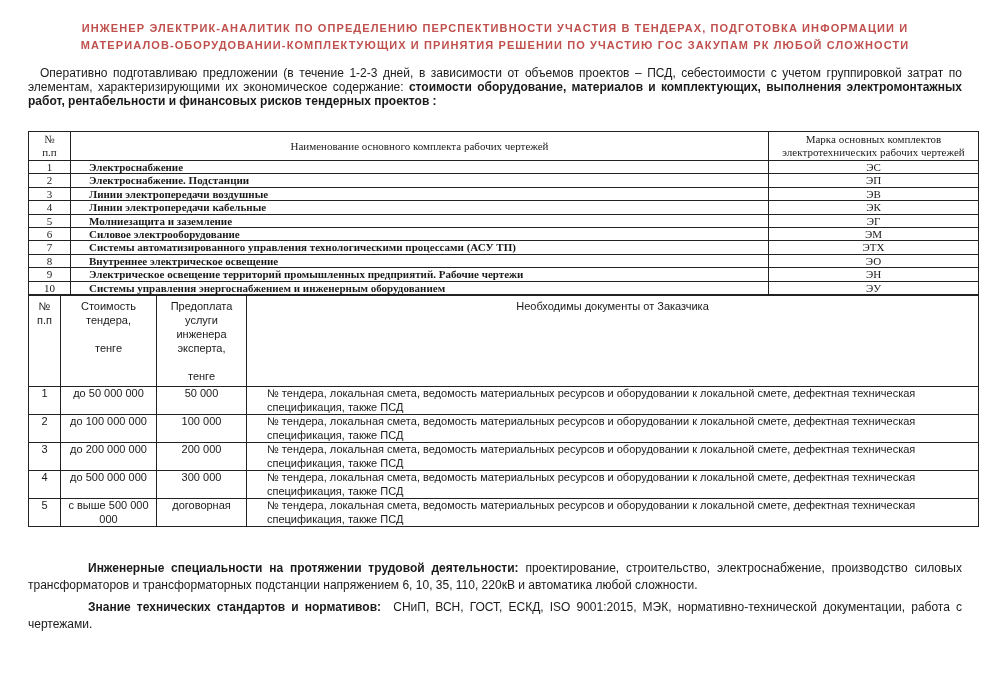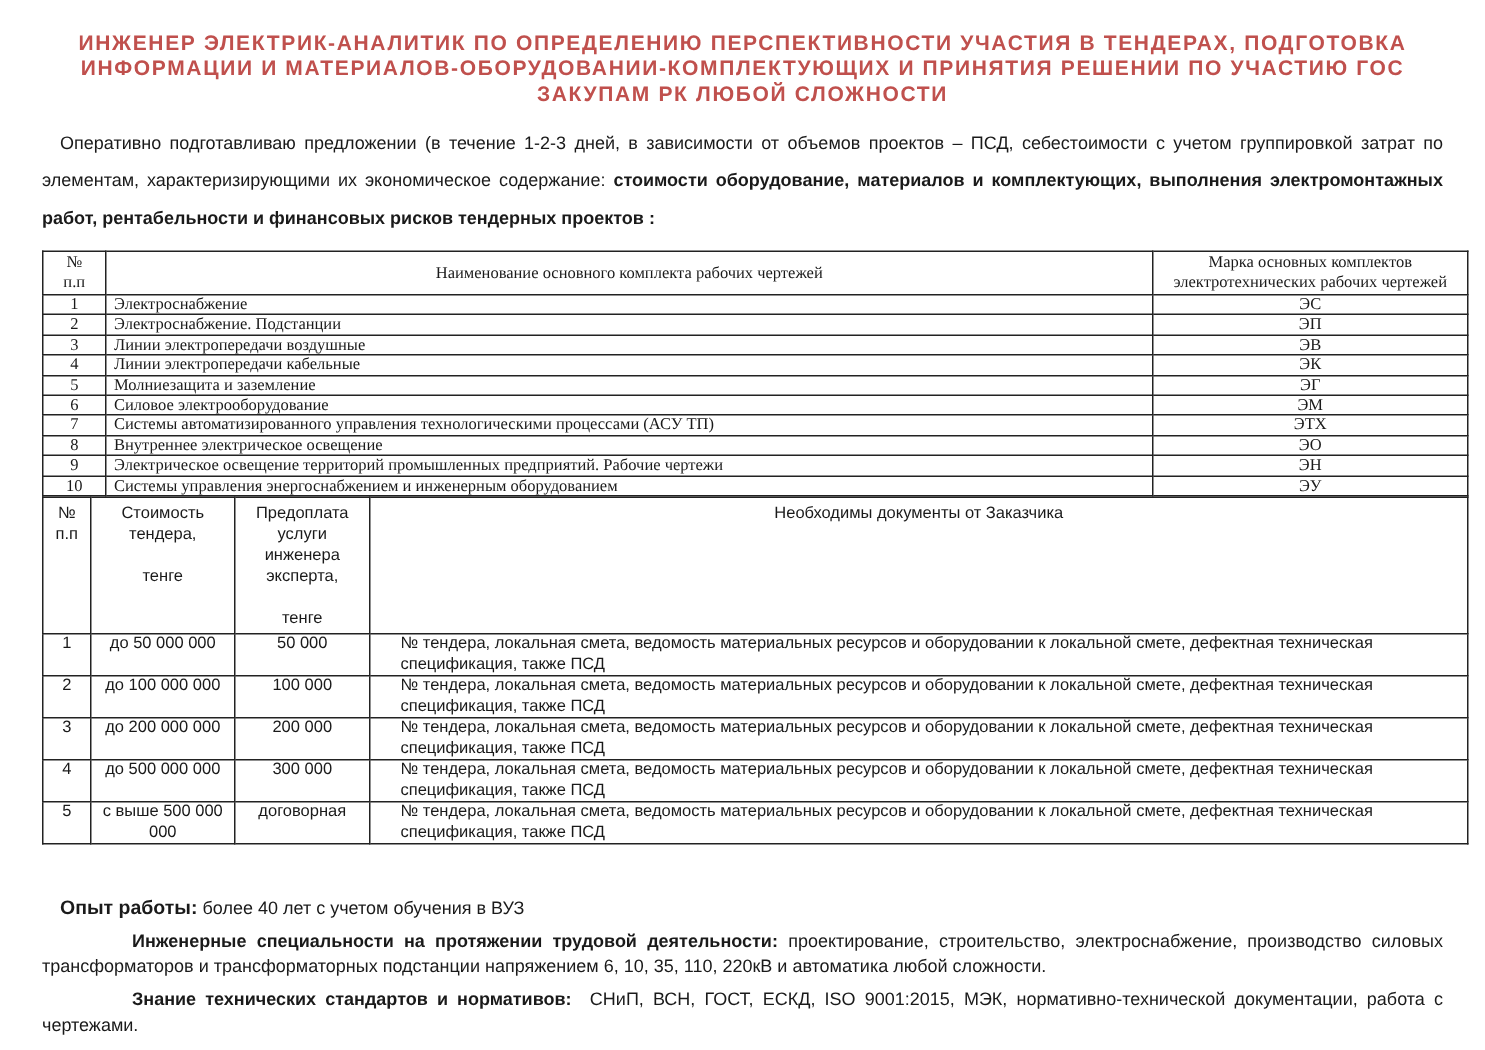--- a/index.html
+++ b/index.html
@@ -15,33 +15,33 @@
     color:#1a1a1a;
     position:relative;
     overflow:hidden;
   }
   .page{padding:20px 28px 0 28px;}
 
   .doc-title{
     text-align:center;
     color:var(--accent);
     font-weight:bold;
-    font-size:14px;
+    font-size:11px;
     letter-spacing:1.1px;
     line-height:17px;
     padding:0 8px;
     margin-bottom:12px;
   }
 
   .intro{
     font-size:12px;
-    line-height:25px;
+    line-height:14px;
     text-align:justify;
     text-indent:12px;
-    margin-bottom:9px;
+    margin-bottom:23px;
   }
   .intro .bold{font-weight:bold;}
 
   table{
     border-collapse:collapse;
     width:950px;
     table-layout:fixed;
   }
   td,th{
     border:1px solid #222;
@@ -56,21 +56,21 @@
     text-align:center;
     vertical-align:middle;
     line-height:13px;
     padding:1px 2px;
   }
   .t1 td{
     line-height:12.4px;
     padding:0 2px;
   }
   .t1 td:nth-child(1),.t1 td:nth-child(3){text-align:center;}
-  .t1 td:nth-child(2){padding-left:5px;}
+  .t1 td:nth-child(2){padding-left:18px;font-weight:bold;}
 
   .payment-heading{
     font-weight:bold;
     font-size:12px;
     margin:17px 0 8px 0;
     text-indent:12px;
   }
 
   
   .t2{font-size:11px;}
@@ -231,19 +231,18 @@
         <tr>
           <td>5</td>
           <td>с выше 500 000 000</td>
           <td>договорная</td>
           <td>№  тендера, локальная смета, ведомость материальных ресурсов и оборудовании к локальной смете,  дефектная техническая спецификация, также  ПСД</td>
         </tr>
       </tbody>
   </table>
 
   <div class="footer-block">
-    <p><span class="lbl-lg">Опыт работы:</span> <span>более 40 лет с учетом обучения в ВУЗ</span></p>
     <p><span class="lbl">Инженерные специальности на протяжении трудовой деятельности:</span> <span>проектирование, строительство, электроснабжение, производство силовых трансформаторов и трансформаторных подстанции напряжением 6, 10, 35, 110, 220кВ и автоматика любой сложности.</span></p>
     <p><span class="lbl">Знание технических стандартов и нормативов:</span>&nbsp; <span>СНиП, ВСН, ГОСТ, ЕСКД, ISO 9001:2015, МЭК, нормативно-технической документации, работа с чертежами.</span></p>
 
   </div>
 
 </div>
 
 </body></html>

